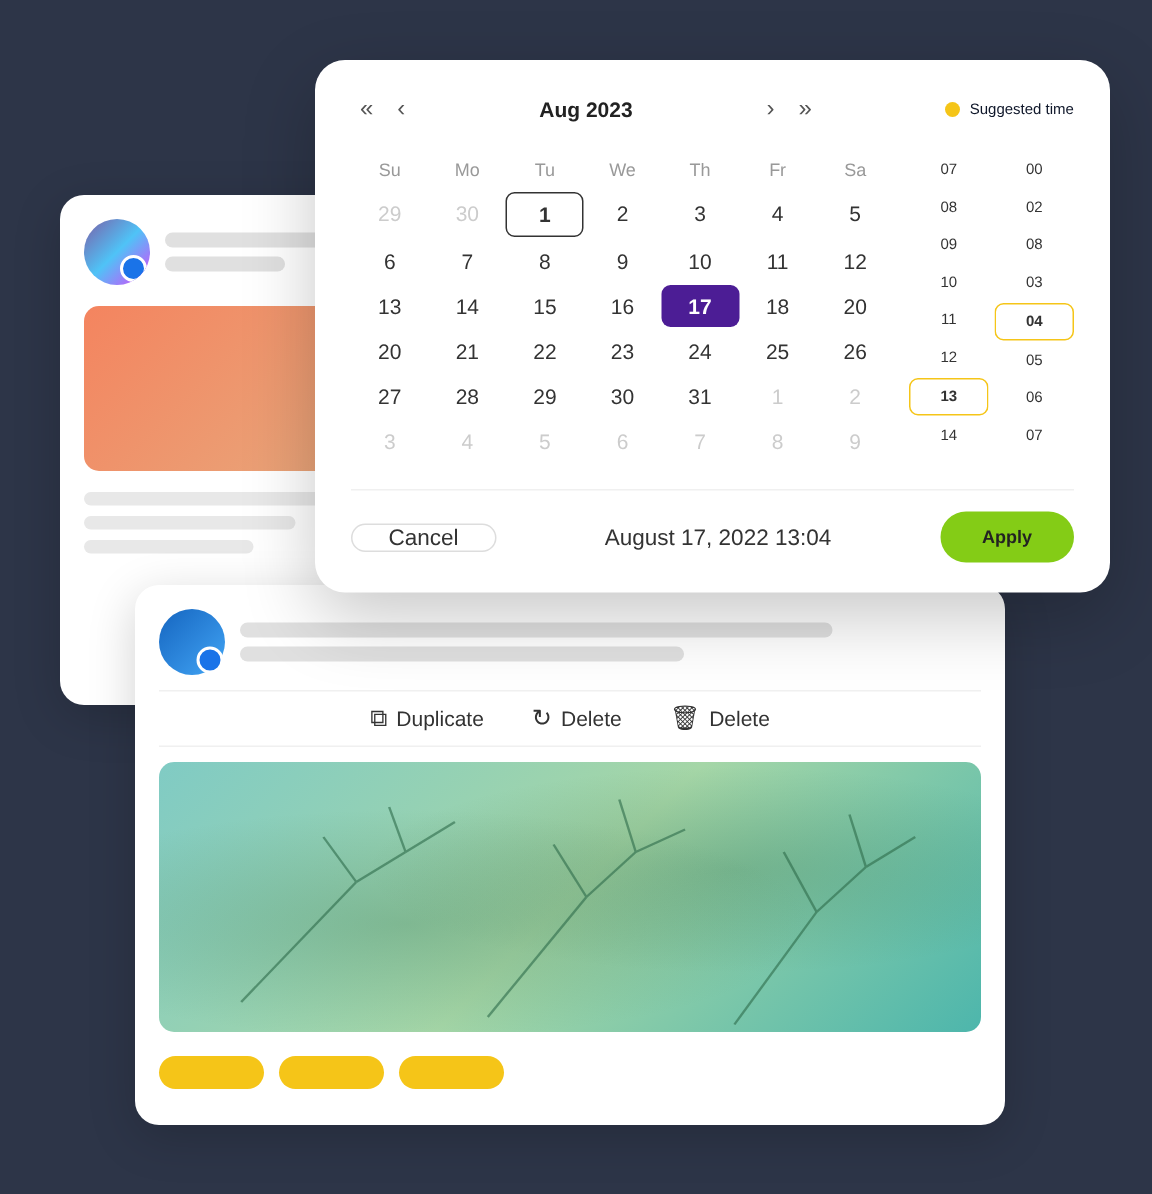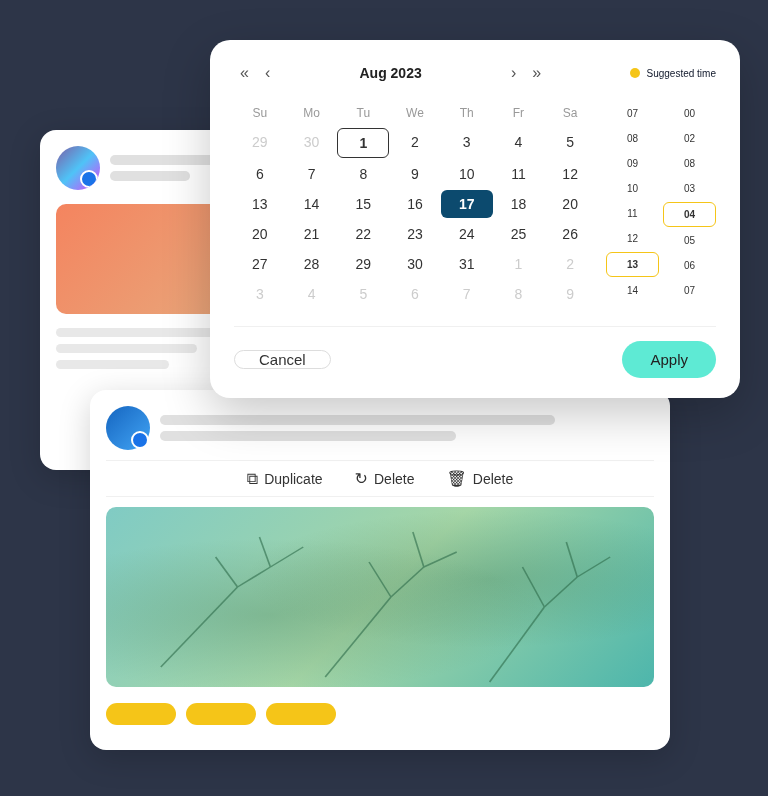--- a/index.html
+++ b/index.html
@@ -265,21 +265,21 @@
       border-radius: 6px;
       position: relative;
     }
     .cal-day.other-month { color: #ccc; }
     .cal-day.today {
       border: 1.5px solid #333;
       border-radius: 6px;
       font-weight: 600;
     }
     .cal-day.selected {
-      background: #0c4a6e;
+      background: #4c1d95;
       color: #fff;
       border-radius: 6px;
       font-weight: 700;
     }
 
     
     .time-picker {
       width: 110px;
       display: flex;
       gap: 4px;
@@ -326,26 +326,26 @@
       cursor: pointer;
       color: #333;
       text-align: right;
     }
     .date-display {
       font-size: 15px;
       color: #333;
       font-weight: 500;
     }
     .btn-apply {
-      background: #5eead4;
+      background: #84cc16;
       border: none;
       border-radius: 24px;
       padding: 10px 28px;
-      font-size: 15px;
-      font-weight: 400;
+      font-size: 12px;
+      font-weight: 700;
       cursor: pointer;
       color: #222;
     }
   </style>
 </head>
 <body>
 
 <div class="card-bg1">
   <div class="card-bg1-header">
     <div class="avatar-circle"></div>
@@ -508,15 +508,16 @@
           <div class="time-cell highlighted">04</div>
           <div class="time-cell">05</div>
           <div class="time-cell">06</div>
           <div class="time-cell">07</div>
         </div>
     </div>
   </div>
 
   <div class="cal-footer">
     <button class="btn-cancel">Cancel</button>
+    <span class="date-display">August 17, 2022 13:04</span>
     <button class="btn-apply">Apply</button>
   </div>
 </div>
 
 </body></html>

